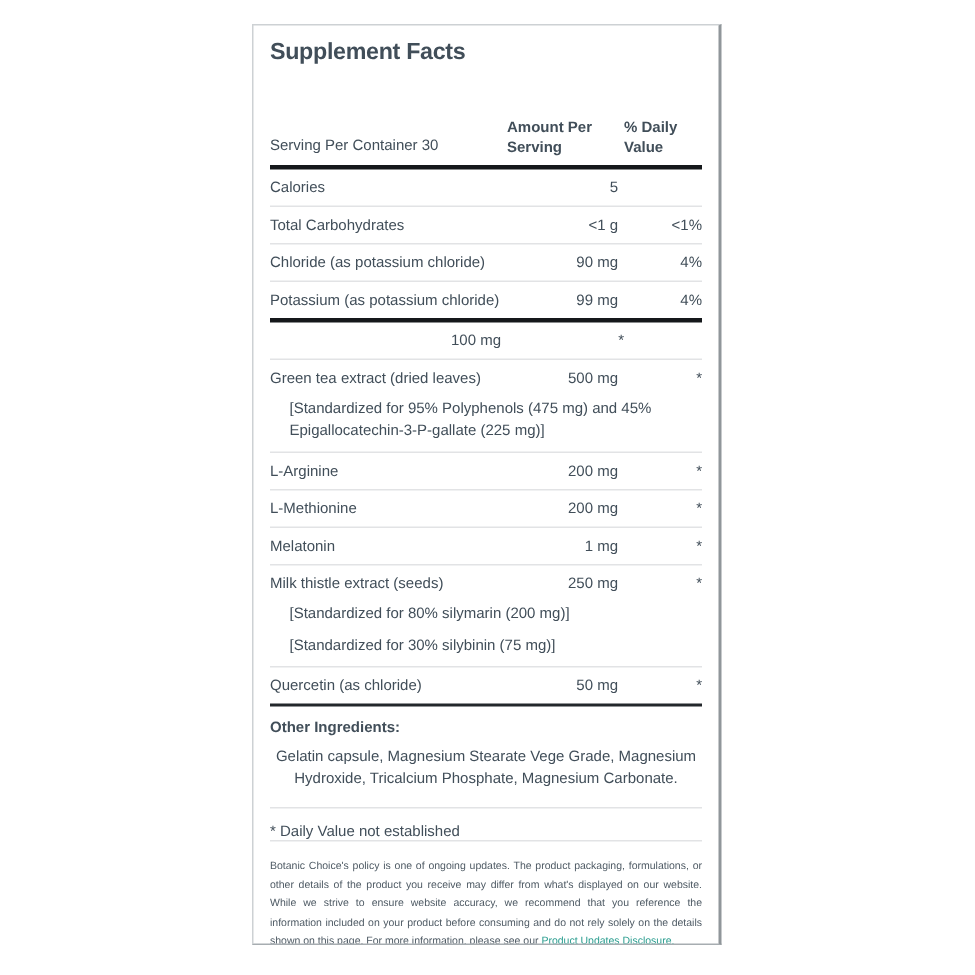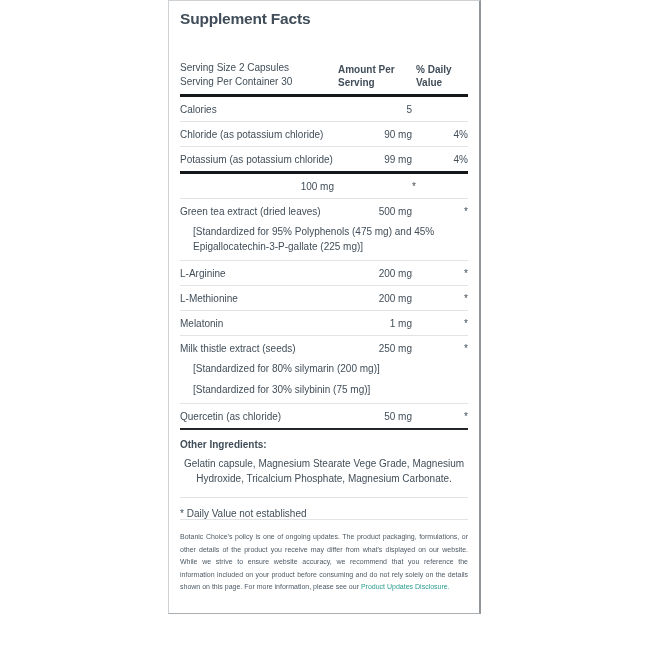--- a/index.html
+++ b/index.html
@@ -13,21 +13,21 @@
   *{ box-sizing:border-box; margin:0; padding:0; }
   html,body{ width:650px; height:650px; }
   body{
     background:#ffffff;
     font-family:"Liberation Sans", sans-serif;
     color:var(--text);
     position:relative;
   }
   .label-box{
     position:absolute;
-    left:168px; top:0;
+    left:168px; top:16px;
     width:313px; height:614px;
     background:#fff;
     border:1px solid #cdd1d4;
     border-right:2px solid #90969a;
     border-bottom:1px solid #a7adb1;
     padding:9px 11px 16px 11px;
     overflow:hidden;
   }
   .title{
     font-size:15.5px;
@@ -94,41 +94,48 @@
 </style>
 </head>
 <body>
 
 <div class="label-box">
 
   <div class="title">Supplement Facts</div>
 
   <div class="header-row">
     <div class="serving-info">
-      <div>Serving Size 2 Capsules</div>
       <div>Serving Per Container 30</div>
     </div>
     <div class="col-head amount">Amount Per
 Serving</div>
     <div class="col-head dv">% Daily
 Value</div>
   </div>
 
   <div class="divider thick header-div"></div>
 
   <div id="rows">
   <div class="row-wrap">
     <div class="row">
       <span class="cell name">Calories</span>
       <span class="cell amount">5</span>
       <span class="cell dv"></span>
     </div>
   <div class="divider thin"></div>
       </div>
 
+  <div class="row-wrap">
+    <div class="row">
+      <span class="cell name">Total Carbohydrates</span>
+      <span class="cell amount">&lt;1 g</span>
+      <span class="cell dv">&lt;1%</span>
+    </div>
+  <div class="divider thin"></div>
+      </div>
 
   <div class="row-wrap">
     <div class="row">
       <span class="cell name">Chloride (as potassium chloride)</span>
       <span class="cell amount">90 mg</span>
       <span class="cell dv">4%</span>
     </div>
   <div class="divider thin"></div>
       </div>
 

